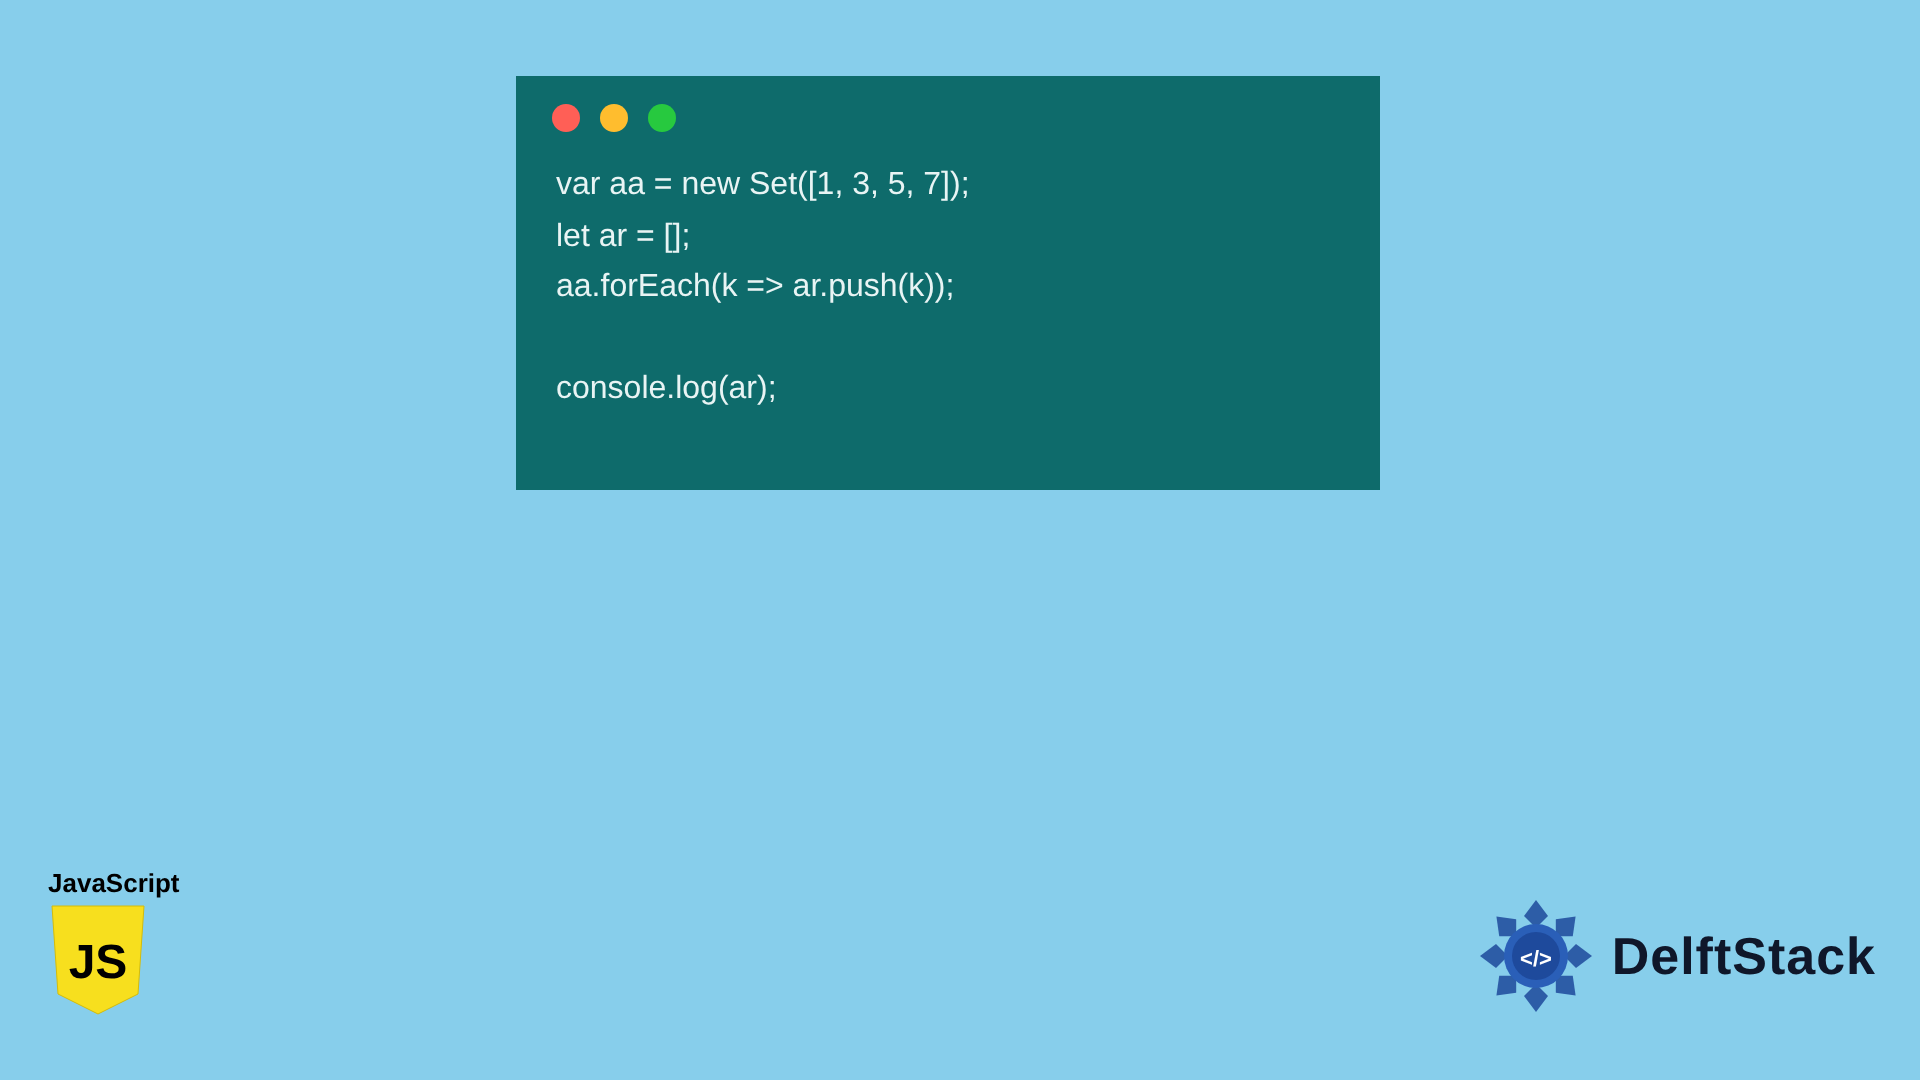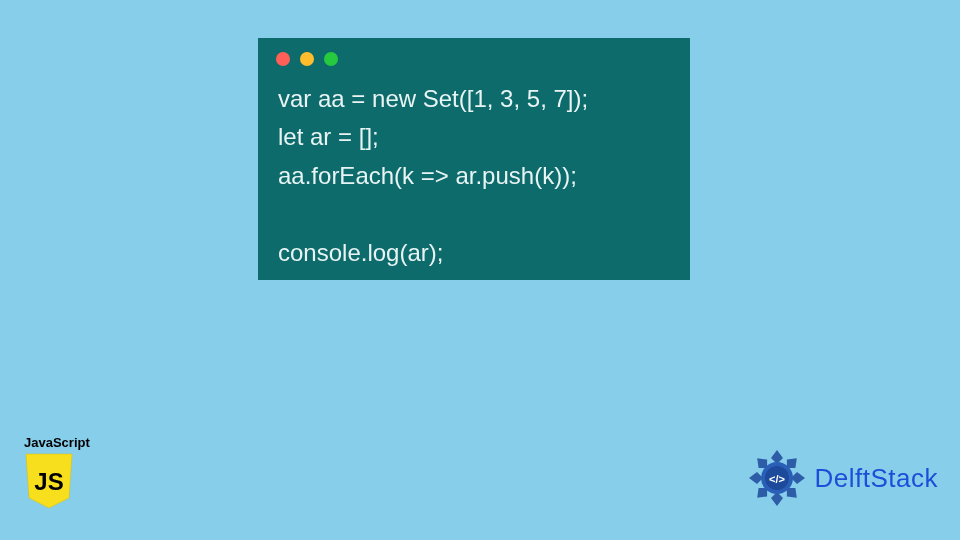--- a/index.html
+++ b/index.html
@@ -26,24 +26,24 @@
   }
   .dot {
     width: 14px;
     height: 14px;
     border-radius: 50%;
   }
   .dot-red { background: #ff5f56; }
   .dot-yellow { background: #ffbd2e; }
   .dot-green { background: #27c93f; }
   .code-body {
-    padding: 6px 20px 8px 20px;
+    padding: 6px 20px 37px 20px;
     color: #e8f4f4;
     font-family: Arial, Helvetica, sans-serif;
-    font-size: 24px;
+    font-size: 16px;
     line-height: 1.6;
     white-space: pre;
   }
   .js-badge {
     position: absolute;
     left: 24px;
     bottom: 26px;
   }
   .js-badge-label {
     font-size: 13px;
@@ -63,22 +63,22 @@
     display: flex;
     align-items: center;
     gap: 6px;
   }
   .mandala {
     width: 64px;
     height: 64px;
   }
   .delft-text {
     font-size: 26px;
-    font-weight: 400;
-    color: #1d4ed8;
+    font-weight: 700;
+    color: #0f172a;
     letter-spacing: 0.5px;
   }
 </style>
 </head>
 <body>
 
 <div class="code-window">
   <div class="titlebar">
     <span class="dot dot-red"></span>
     <span class="dot dot-yellow"></span>

